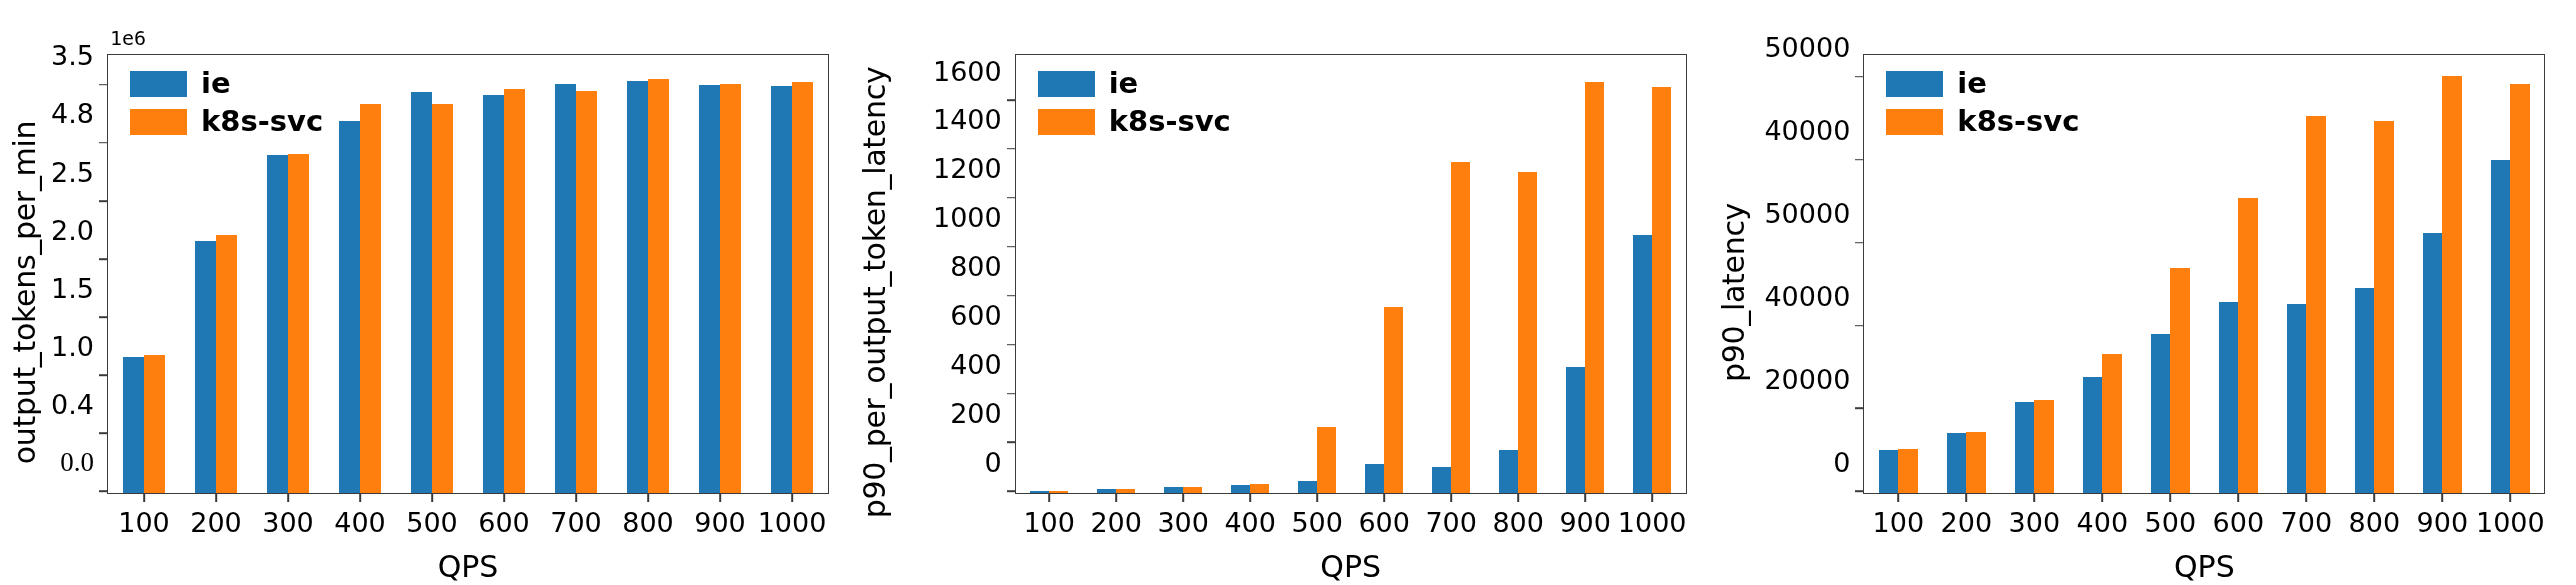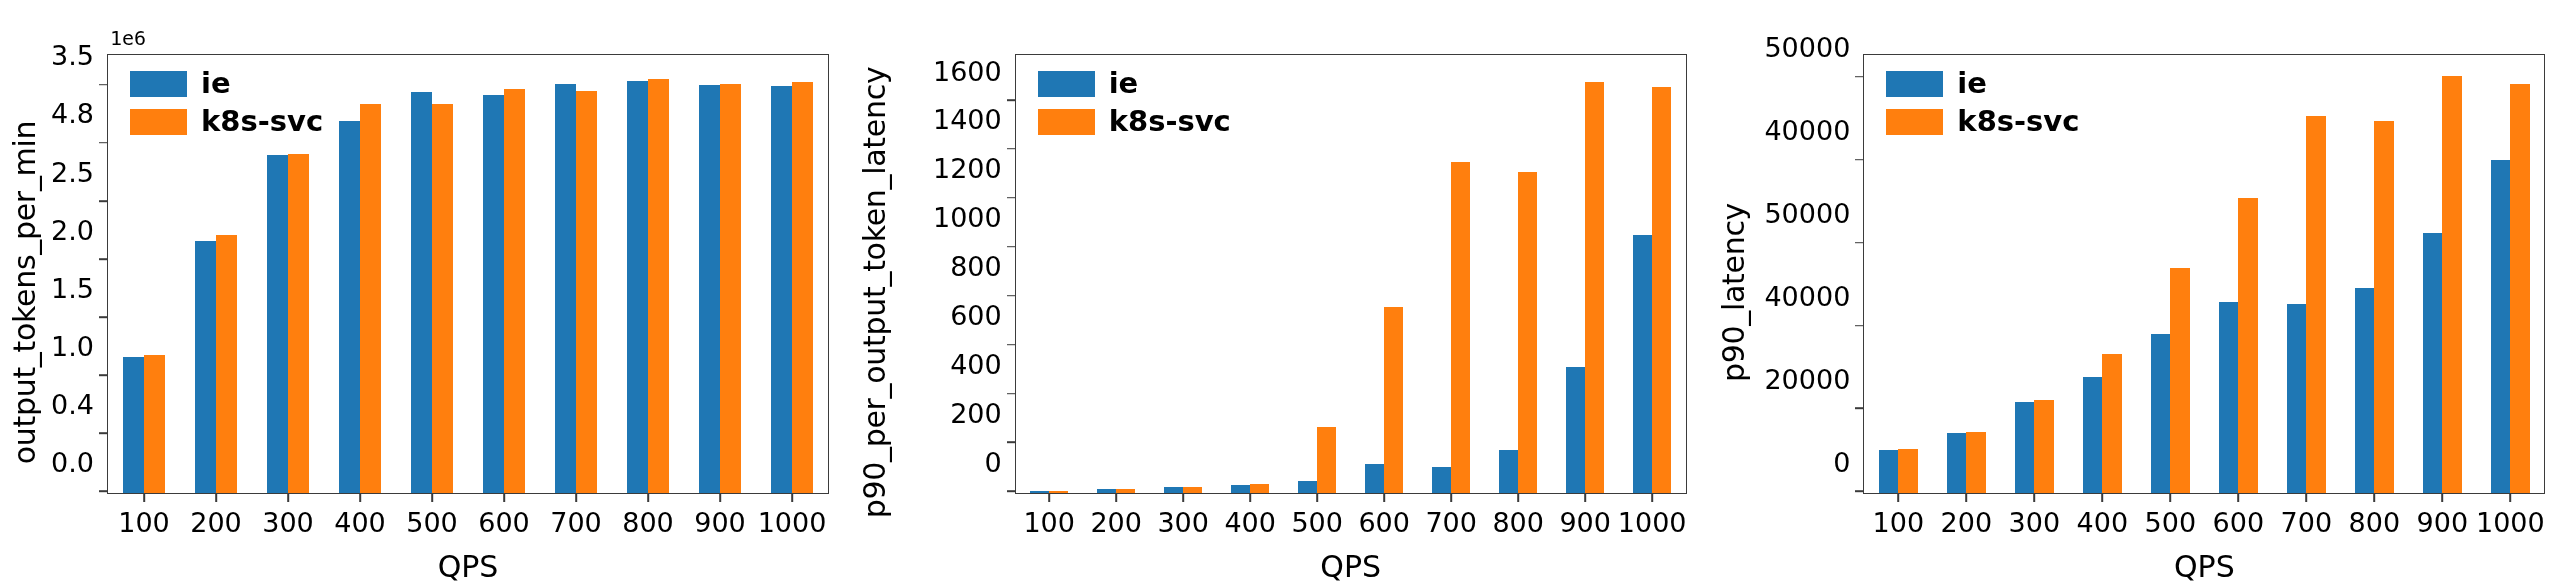--- a/index.html
+++ b/index.html
@@ -152,21 +152,21 @@
 
 <div class="figure">
 
   <div class="panel">
     <div class="ylabel" style="left:2px;">
       <span>output_tokens_per_min</span>
     </div>
     <div class="plot" id="plot0" style="left:107px;top:54px;width:722px;height:440px;">
       <div class="offsettext">1e6</div>
       <div class="ticklabels-y" id="yticks0">
-          <div class="ytick" style="bottom: 0%;">0.0</div>
+          <div class="ytick" style="bottom: 0%; font-family: Liberation Serif, serif;">0.0</div>
           <div class="ytickmark" style="bottom: 0%;"></div>
           <div class="ytick" style="bottom: 13.2626%;">0.4</div>
           <div class="ytickmark" style="bottom: 13.2626%;"></div>
           <div class="ytick" style="bottom: 26.5252%;">1.0</div>
           <div class="ytickmark" style="bottom: 26.5252%;"></div>
           <div class="ytick" style="bottom: 39.7878%;">1.5</div>
           <div class="ytickmark" style="bottom: 39.7878%;"></div>
           <div class="ytick" style="bottom: 53.0504%;">2.0</div>
           <div class="ytickmark" style="bottom: 53.0504%;"></div>
           <div class="ytick" style="bottom: 66.313%;">2.5</div>

